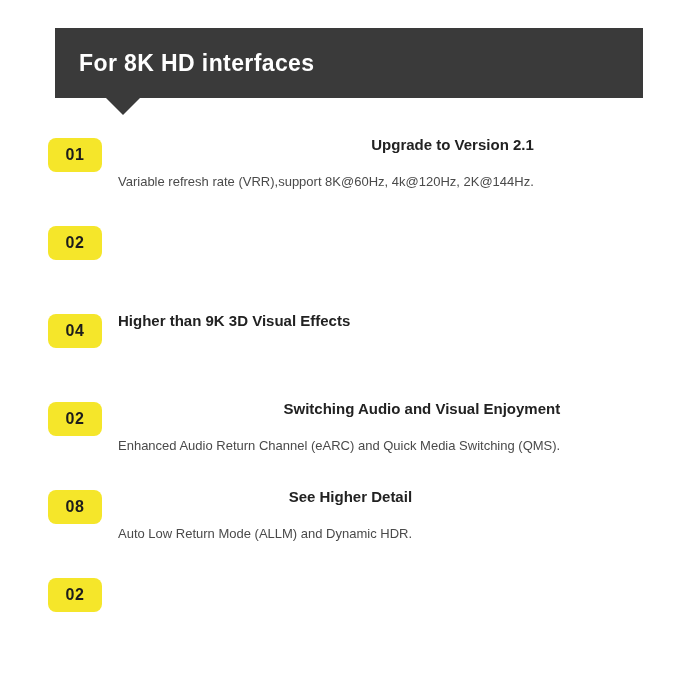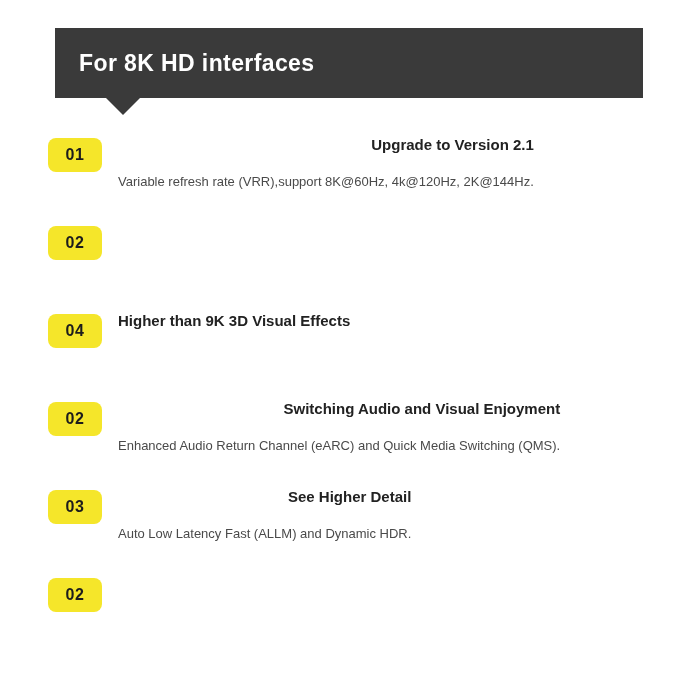--- a/index.html
+++ b/index.html
@@ -146,25 +146,25 @@
         <span>02</span>
       </div>
       <div class="feature-text">
         <div class="feature-title">Switching Audio and Visual Enjoyment</div>
         <div class="feature-desc">Enhanced Audio Return Channel (eARC) and Quick Media Switching (QMS).</div>
       </div>
     </div>
 
     <div class="feature">
       <div class="num-badge">
-        <span>03</span>
+        <span>08</span>
       </div>
       <div class="feature-text">
         <div class="feature-title">See Higher Detail</div>
-        <div class="feature-desc">Auto Low Latency Fast (ALLM) and Dynamic HDR.</div>
+        <div class="feature-desc">Auto Low Return Mode (ALLM) and Dynamic HDR.</div>
       </div>
     </div>
 
     <div class="feature">
       <div class="num-badge">
         <span>02</span>
       </div>
     </div>
 
   </div>

